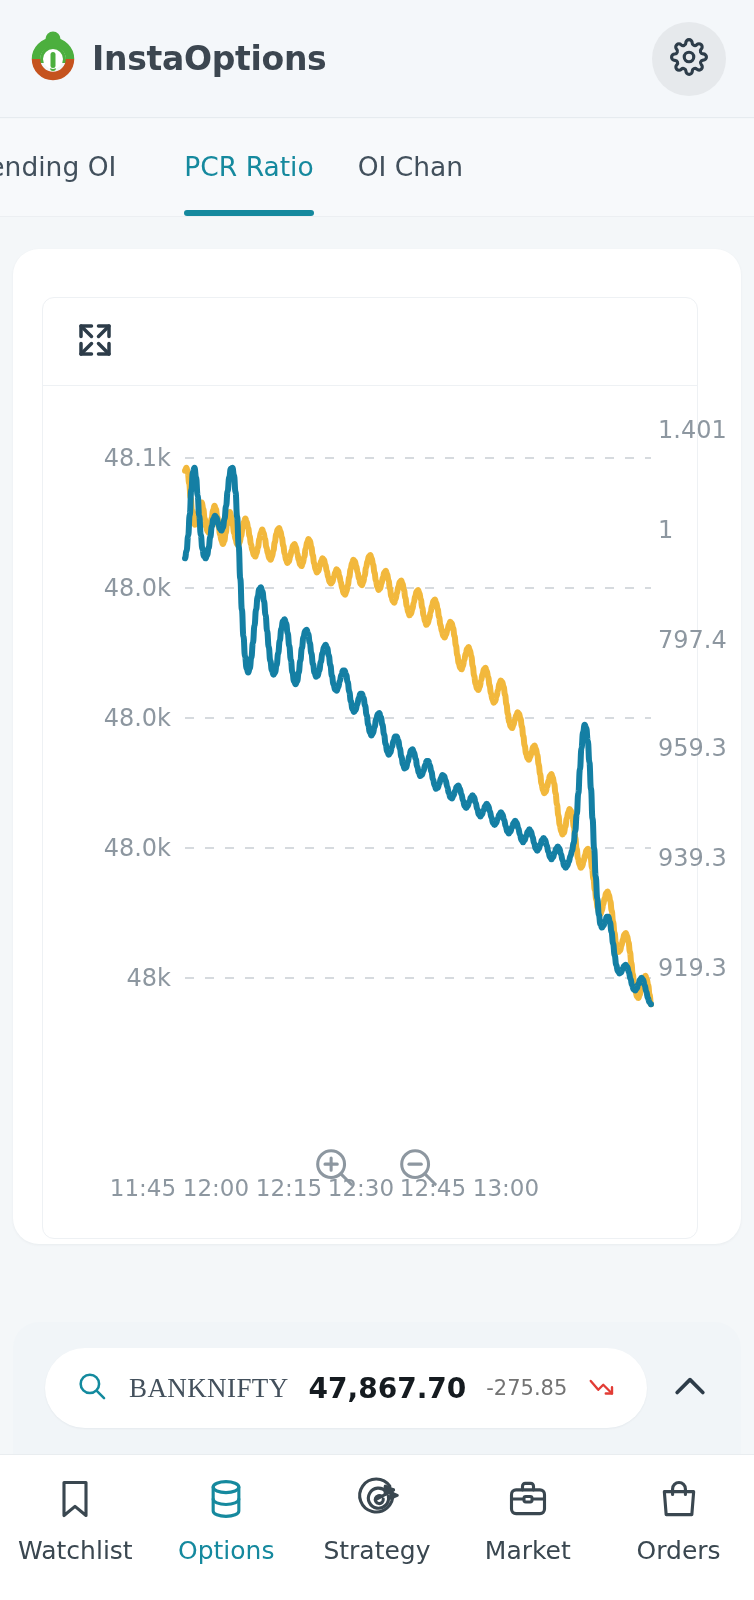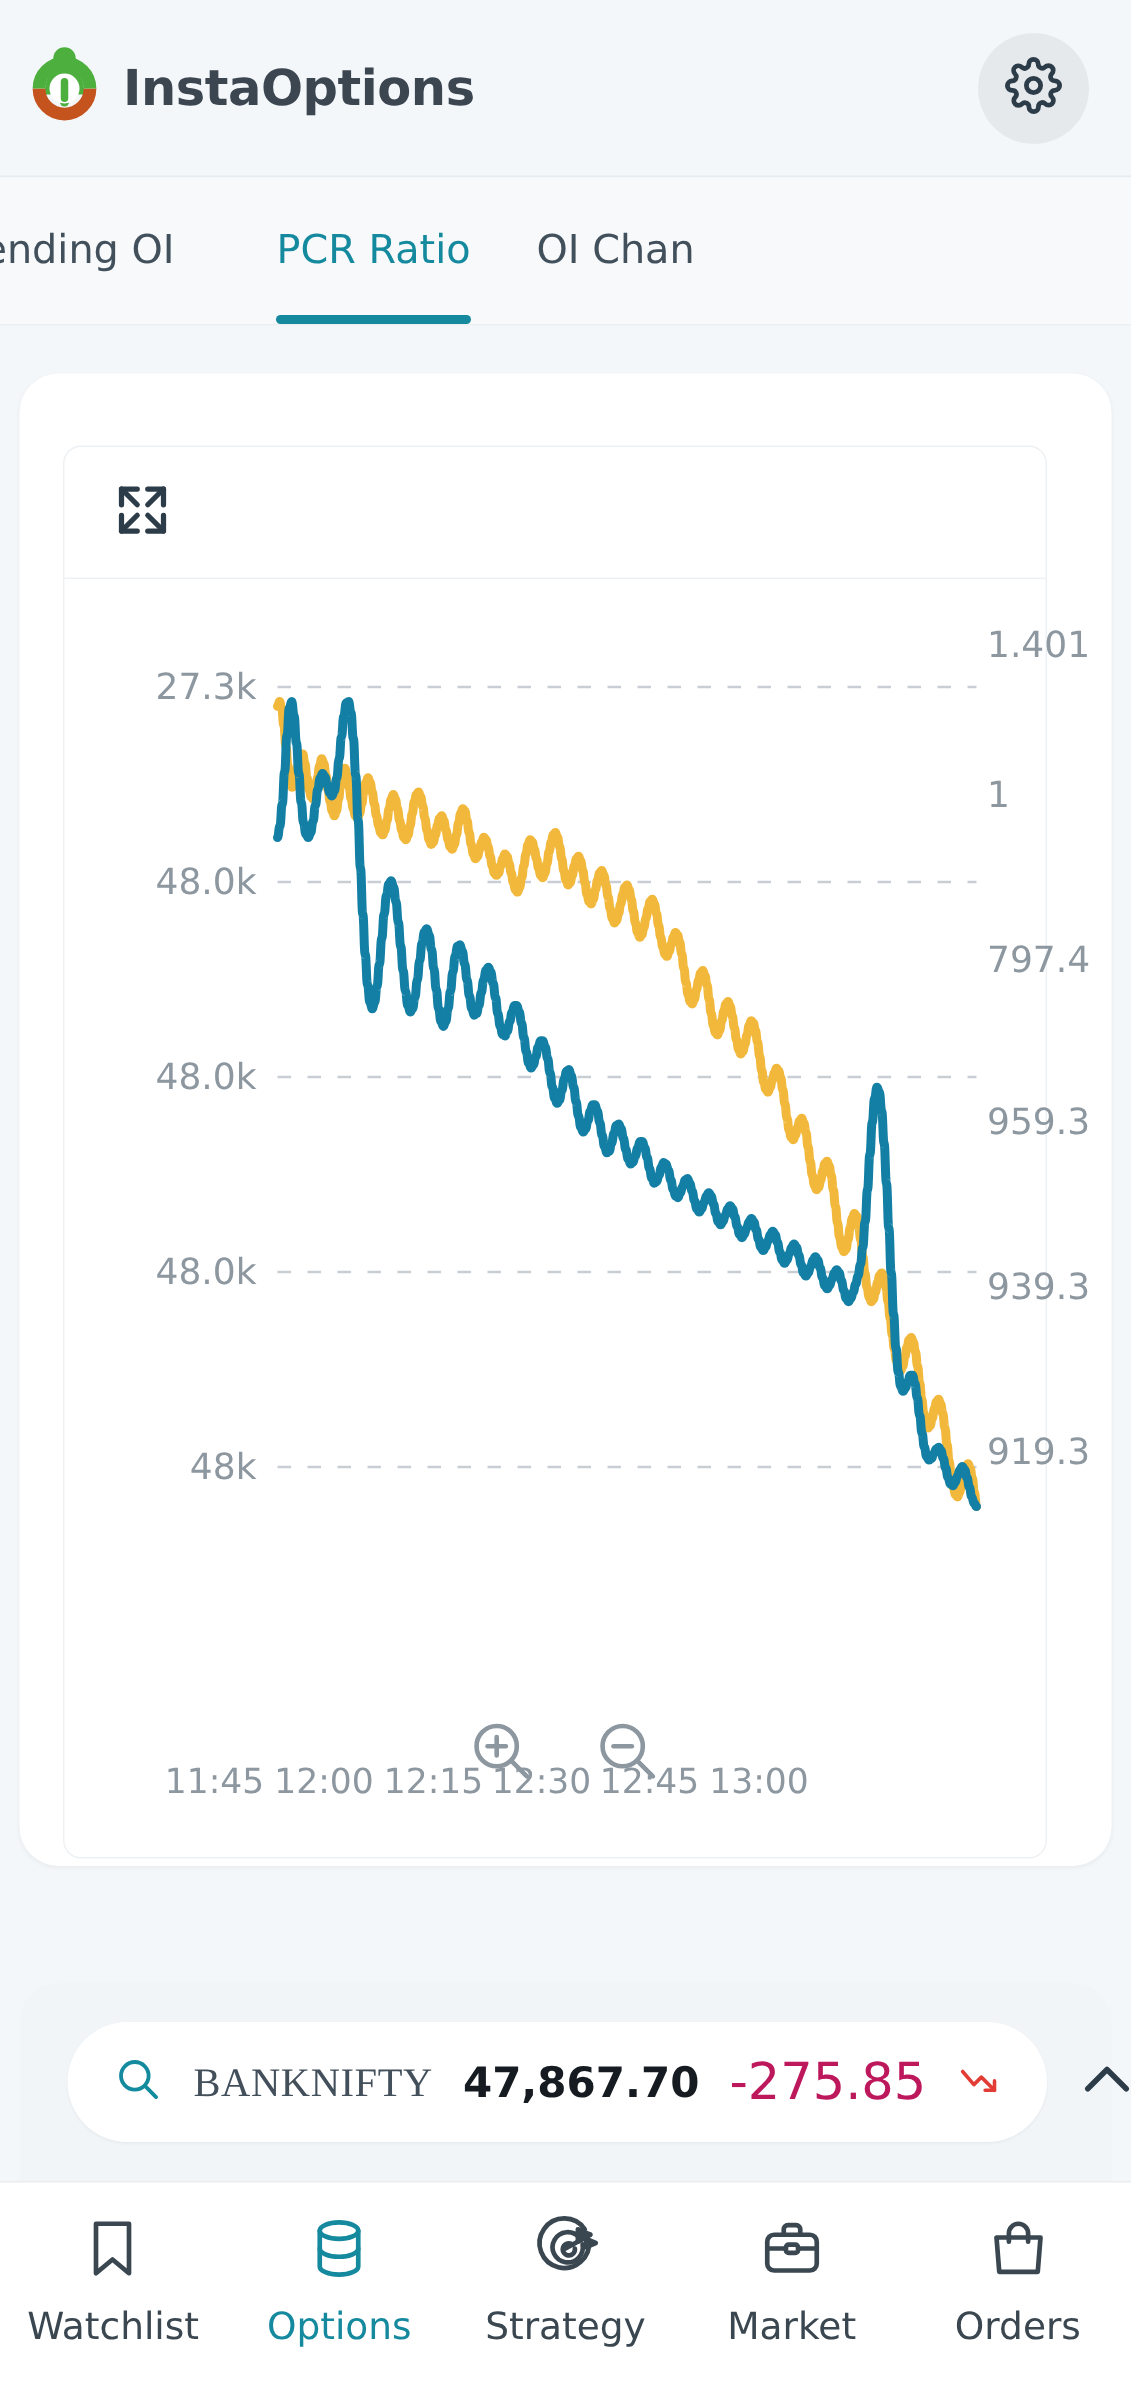--- a/index.html
+++ b/index.html
@@ -9,21 +9,21 @@
     font-family: "Liberation Sans", sans-serif;
     overflow: hidden;
   }
   #app { position: relative; width: 754px; height: 1600px; background: #f4f7f9; }
 
   
   .header {
     position: absolute; top: 0; left: 0; width: 754px; height: 118px;
     background: #f4f7fa;
     display: flex; align-items: center; justify-content: space-between;
-    padding: 0 28px 0 18px;
+    padding: 0 28px 0 28px;
     border-bottom: 1px solid #e6ebef;
   }
   .brand { display: flex; align-items: center; gap: 14px; }
   .logo-mark { width: 50px; height: 58px; position: relative; display: block; }
   .brand-name {
     font-size: 33px; font-weight: bold; color: #3c4650; letter-spacing: -0.3px;
     font-family: "DejaVu Sans", sans-serif;
   }
   .gear-btn {
     width: 74px; height: 74px; border-radius: 50%;
@@ -129,21 +129,21 @@
     display: flex; align-items: center; padding: 0 26px 0 32px; gap: 18px;
   }
   .ticker-pill {
     flex: 1; height: 80px; background: #ffffff; border-radius: 40px;
     display: flex; align-items: center; gap: 20px; padding: 0 30px;
     box-shadow: 0 1px 2px rgba(20,40,60,0.05);
     cursor: pointer;
   }
   .tk-symbol { font-size: 27px; color: #43505c; letter-spacing: 0.4px; font-family: Liberation Serif, serif; }
   .tk-price { font-size: 28px; font-weight: bold; color: #151b20; font-family: "DejaVu Sans", sans-serif; }
-  .tk-change { font-size: 34px; color: #be185d; font-family: "DejaVu Sans", sans-serif; }
+  .tk-change { font-size: 21px; color: #737373; font-family: "DejaVu Sans", sans-serif; }
   .chev-btn { width: 64px; height: 64px; border: none; background: none; cursor: pointer; padding: 0;
               display: flex; align-items: center; justify-content: center; }
 
   
   .bottomnav {
     position: absolute; left: 0; bottom: 0; width: 754px; height: 146px;
     background: #ffffff; border-top: 1px solid #e9edf0;
     display: flex; align-items: flex-start; justify-content: space-around;
     padding-top: 22px;
   }
@@ -223,21 +223,21 @@
             <line x1="142" x2="608" y1="72" y2="72" stroke="#c9ced4" stroke-width="1.6" stroke-dasharray="9 11"></line>
             <line x1="142" x2="608" y1="202" y2="202" stroke="#c9ced4" stroke-width="1.6" stroke-dasharray="9 11"></line>
             <line x1="142" x2="608" y1="332" y2="332" stroke="#c9ced4" stroke-width="1.6" stroke-dasharray="9 11"></line>
             <line x1="142" x2="608" y1="462" y2="462" stroke="#c9ced4" stroke-width="1.6" stroke-dasharray="9 11"></line>
             <line x1="142" x2="608" y1="592" y2="592" stroke="#c9ced4" stroke-width="1.6" stroke-dasharray="9 11"></line>
             <path d="M142.00,84.84 C142.70,84.84 142.70,81.67 143.40,81.67 C144.11,81.67 144.11,86.43 144.81,86.43 C145.51,86.43 145.51,97.54 146.21,97.54 C146.91,97.54 146.91,111.83 147.61,111.83 C148.32,111.83 148.32,124.54 149.02,124.54 C149.72,124.54 149.72,134.06 150.42,134.06 C151.12,134.06 151.12,138.83 151.83,138.83 C152.53,138.83 152.53,137.24 153.23,137.24 C153.93,137.24 153.93,130.89 154.63,130.89 C155.33,130.89 155.33,122.95 156.04,122.95 C156.74,122.95 156.74,116.60 157.44,116.60 C158.14,116.60 158.14,116.60 158.84,116.60 C159.55,116.60 159.55,122.95 160.25,122.95 C160.95,122.95 160.95,132.48 161.65,132.48 C162.35,132.48 162.35,140.41 163.05,140.41 C163.76,140.41 163.76,145.18 164.46,145.18 C165.16,145.18 165.16,146.77 165.86,146.77 C166.56,146.77 166.56,142.00 167.27,142.00 C167.97,142.00 167.97,132.48 168.67,132.48 C169.37,132.48 169.37,124.54 170.07,124.54 C170.77,124.54 170.77,119.77 171.48,119.77 C172.18,119.77 172.18,122.95 172.88,122.95 C173.58,122.95 173.58,130.89 174.28,130.89 C174.98,130.89 174.98,140.41 175.69,140.41 C176.39,140.41 176.39,148.35 177.09,148.35 C177.79,148.35 177.79,154.70 178.49,154.70 C179.20,154.70 179.20,157.88 179.90,157.88 C180.60,157.88 180.60,154.70 181.30,154.70 C182.00,154.70 182.00,146.77 182.70,146.77 C183.41,146.77 183.41,137.24 184.11,137.24 C184.81,137.24 184.81,129.30 185.51,129.30 C186.21,129.30 186.21,126.12 186.92,126.12 C187.62,126.12 187.62,130.89 188.32,130.89 C189.02,130.89 189.02,138.83 189.72,138.83 C190.42,138.83 190.42,146.77 191.13,146.77 C191.83,146.77 191.83,153.12 192.53,153.12 C193.23,153.12 193.23,157.88 193.93,157.88 C194.64,157.88 194.64,159.47 195.34,159.47 C196.04,159.47 196.04,156.29 196.74,156.29 C197.44,156.29 197.44,149.94 198.14,149.94 C198.85,149.94 198.85,142.00 199.55,142.00 C200.25,142.00 200.25,135.65 200.95,135.65 C201.65,135.65 201.65,132.48 202.36,132.48 C203.06,132.48 203.06,135.65 203.76,135.65 C204.46,135.65 204.46,142.00 205.16,142.00 C205.86,142.00 205.86,149.94 206.57,149.94 C207.27,149.94 207.27,157.88 207.97,157.88 C208.67,157.88 208.67,164.23 209.37,164.23 C210.08,164.23 210.08,168.99 210.78,168.99 C211.48,168.99 211.48,170.58 212.18,170.58 C212.88,170.58 212.88,167.41 213.58,167.41 C214.29,167.41 214.29,161.06 214.99,161.06 C215.69,161.06 215.69,153.12 216.39,153.12 C217.09,153.12 217.09,146.77 217.80,146.77 C218.50,146.77 218.50,143.59 219.20,143.59 C219.90,143.59 219.90,146.77 220.60,146.77 C221.30,146.77 221.30,153.12 222.01,153.12 C222.71,153.12 222.71,161.06 223.41,161.06 C224.11,161.06 224.11,167.41 224.81,167.41 C225.52,167.41 225.52,172.17 226.22,172.17 C226.92,172.17 226.92,173.76 227.62,173.76 C228.32,173.76 228.32,170.58 229.02,170.58 C229.73,170.58 229.73,164.23 230.43,164.23 C231.13,164.23 231.13,156.29 231.83,156.29 C232.53,156.29 232.53,148.35 233.23,148.35 C233.94,148.35 233.94,143.59 234.64,143.59 C235.34,143.59 235.34,142.00 236.04,142.00 C236.74,142.00 236.74,145.18 237.45,145.18 C238.15,145.18 238.15,151.53 238.85,151.53 C239.55,151.53 239.55,159.47 240.25,159.47 C240.95,159.47 240.95,167.41 241.66,167.41 C242.36,167.41 242.36,173.76 243.06,173.76 C243.76,173.76 243.76,176.93 244.46,176.93 C245.17,176.93 245.17,175.35 245.87,175.35 C246.57,175.35 246.57,170.58 247.27,170.58 C247.97,170.58 247.97,164.23 248.67,164.23 C249.38,164.23 249.38,159.47 250.08,159.47 C250.78,159.47 250.78,157.88 251.48,157.88 C252.18,157.88 252.18,161.06 252.89,161.06 C253.59,161.06 253.59,167.41 254.29,167.41 C254.99,167.41 254.99,173.76 255.69,173.76 C256.39,173.76 256.39,178.52 257.10,178.52 C257.80,178.52 257.80,180.11 258.50,180.11 C259.20,180.11 259.20,176.93 259.90,176.93 C260.61,176.93 260.61,170.58 261.31,170.58 C262.01,170.58 262.01,162.64 262.71,162.64 C263.41,162.64 263.41,156.29 264.11,156.29 C264.82,156.29 264.82,153.12 265.52,153.12 C266.22,153.12 266.22,154.70 266.92,154.70 C267.62,154.70 267.62,161.06 268.33,161.06 C269.03,161.06 269.03,168.99 269.73,168.99 C270.43,168.99 270.43,176.93 271.13,176.93 C271.83,176.93 271.83,183.28 272.54,183.28 C273.24,183.28 273.24,186.46 273.94,186.46 C274.64,186.46 274.64,184.87 275.34,184.87 C276.05,184.87 276.05,180.11 276.75,180.11 C277.45,180.11 277.45,175.35 278.15,175.35 C278.85,175.35 278.85,172.17 279.55,172.17 C280.26,172.17 280.26,173.76 280.96,173.76 C281.66,173.76 281.66,178.52 282.36,178.52 C283.06,178.52 283.06,184.87 283.77,184.87 C284.47,184.87 284.47,191.22 285.17,191.22 C285.87,191.22 285.87,195.99 286.57,195.99 C287.27,195.99 287.27,197.57 287.98,197.57 C288.68,197.57 288.68,195.99 289.38,195.99 C290.08,195.99 290.08,191.22 290.78,191.22 C291.48,191.22 291.48,186.46 292.19,186.46 C292.89,186.46 292.89,183.28 293.59,183.28 C294.29,183.28 294.29,184.87 294.99,184.87 C295.70,184.87 295.70,189.64 296.40,189.64 C297.10,189.64 297.10,195.99 297.80,195.99 C298.50,195.99 298.50,202.34 299.20,202.34 C299.91,202.34 299.91,207.10 300.61,207.10 C301.31,207.10 301.31,208.69 302.01,208.69 C302.71,208.69 302.71,205.51 303.42,205.51 C304.12,205.51 304.12,199.16 304.82,199.16 C305.52,199.16 305.52,191.22 306.22,191.22 C306.92,191.22 306.92,183.28 307.63,183.28 C308.33,183.28 308.33,176.93 309.03,176.93 C309.73,176.93 309.73,173.76 310.43,173.76 C311.14,173.76 311.14,175.35 311.84,175.35 C312.54,175.35 312.54,180.11 313.24,180.11 C313.94,180.11 313.94,186.46 314.64,186.46 C315.35,186.46 315.35,192.81 316.05,192.81 C316.75,192.81 316.75,197.57 317.45,197.57 C318.15,197.57 318.15,199.16 318.86,199.16 C319.56,199.16 319.56,195.99 320.26,195.99 C320.96,195.99 320.96,189.64 321.66,189.64 C322.36,189.64 322.36,181.70 323.07,181.70 C323.77,181.70 323.77,175.35 324.47,175.35 C325.17,175.35 325.17,170.58 325.87,170.58 C326.58,170.58 326.58,168.99 327.28,168.99 C327.98,168.99 327.98,172.17 328.68,172.17 C329.38,172.17 329.38,178.52 330.08,178.52 C330.79,178.52 330.79,186.46 331.49,186.46 C332.19,186.46 332.19,194.40 332.89,194.40 C333.59,194.40 333.59,200.75 334.30,200.75 C335.00,200.75 335.00,203.93 335.70,203.93 C336.40,203.93 336.40,202.34 337.10,202.34 C337.80,202.34 337.80,197.57 338.51,197.57 C339.21,197.57 339.21,191.22 339.91,191.22 C340.61,191.22 340.61,186.46 341.31,186.46 C342.02,186.46 342.02,184.87 342.72,184.87 C343.42,184.87 343.42,188.05 344.12,188.05 C344.82,188.05 344.82,194.40 345.52,194.40 C346.23,194.40 346.23,202.34 346.93,202.34 C347.63,202.34 347.63,210.28 348.33,210.28 C349.03,210.28 349.03,215.04 349.73,215.04 C350.44,215.04 350.44,216.63 351.14,216.63 C351.84,216.63 351.84,213.45 352.54,213.45 C353.24,213.45 353.24,207.10 353.95,207.10 C354.65,207.10 354.65,200.75 355.35,200.75 C356.05,200.75 356.05,195.99 356.75,195.99 C357.45,195.99 357.45,194.40 358.16,194.40 C358.86,194.40 358.86,197.57 359.56,197.57 C360.26,197.57 360.26,203.93 360.96,203.93 C361.67,203.93 361.67,211.86 362.37,211.86 C363.07,211.86 363.07,219.80 363.77,219.80 C364.47,219.80 364.47,226.15 365.17,226.15 C365.88,226.15 365.88,229.33 366.58,229.33 C367.28,229.33 367.28,227.74 367.98,227.74 C368.68,227.74 368.68,222.98 369.39,222.98 C370.09,222.98 370.09,216.63 370.79,216.63 C371.49,216.63 371.49,210.28 372.19,210.28 C372.89,210.28 372.89,205.51 373.60,205.51 C374.30,205.51 374.30,203.93 375.00,203.93 C375.70,203.93 375.70,207.10 376.40,207.10 C377.11,207.10 377.11,213.45 377.81,213.45 C378.51,213.45 378.51,221.39 379.21,221.39 C379.91,221.39 379.91,229.33 380.61,229.33 C381.32,229.33 381.32,235.68 382.02,235.68 C382.72,235.68 382.72,238.86 383.42,238.86 C384.12,238.86 384.12,237.27 384.83,237.27 C385.53,237.27 385.53,232.50 386.23,232.50 C386.93,232.50 386.93,226.15 387.63,226.15 C388.33,226.15 388.33,219.80 389.04,219.80 C389.74,219.80 389.74,215.04 390.44,215.04 C391.14,215.04 391.14,213.45 391.84,213.45 C392.55,213.45 392.55,216.63 393.25,216.63 C393.95,216.63 393.95,222.98 394.65,222.98 C395.35,222.98 395.35,230.92 396.05,230.92 C396.76,230.92 396.76,238.86 397.46,238.86 C398.16,238.86 398.16,245.21 398.86,245.21 C399.56,245.21 399.56,249.97 400.27,249.97 C400.97,249.97 400.97,251.56 401.67,251.56 C402.37,251.56 402.37,248.38 403.07,248.38 C403.77,248.38 403.77,243.62 404.48,243.62 C405.18,243.62 405.18,238.86 405.88,238.86 C406.58,238.86 406.58,235.68 407.28,235.68 C407.98,235.68 407.98,237.27 408.69,237.27 C409.39,237.27 409.39,242.03 410.09,242.03 C410.79,242.03 410.79,249.97 411.49,249.97 C412.20,249.97 412.20,259.50 412.90,259.50 C413.60,259.50 413.60,269.02 414.30,269.02 C415.00,269.02 415.00,276.96 415.70,276.96 C416.41,276.96 416.41,281.73 417.11,281.73 C417.81,281.73 417.81,283.31 418.51,283.31 C419.21,283.31 419.21,280.14 419.92,280.14 C420.62,280.14 420.62,273.79 421.32,273.79 C422.02,273.79 422.02,267.44 422.72,267.44 C423.42,267.44 423.42,262.67 424.13,262.67 C424.83,262.67 424.83,261.08 425.53,261.08 C426.23,261.08 426.23,264.26 426.93,264.26 C427.64,264.26 427.64,270.61 428.34,270.61 C429.04,270.61 429.04,280.14 429.74,280.14 C430.44,280.14 430.44,289.66 431.14,289.66 C431.85,289.66 431.85,297.60 432.55,297.60 C433.25,297.60 433.25,302.37 433.95,302.37 C434.65,302.37 434.65,303.95 435.36,303.95 C436.06,303.95 436.06,300.78 436.76,300.78 C437.46,300.78 437.46,294.43 438.16,294.43 C438.86,294.43 438.86,288.08 439.57,288.08 C440.27,288.08 440.27,283.31 440.97,283.31 C441.67,283.31 441.67,281.73 442.37,281.73 C443.08,281.73 443.08,284.90 443.78,284.90 C444.48,284.90 444.48,291.25 445.18,291.25 C445.88,291.25 445.88,299.19 446.58,299.19 C447.29,299.19 447.29,307.13 447.99,307.13 C448.69,307.13 448.69,313.48 449.39,313.48 C450.09,313.48 450.09,316.66 450.80,316.66 C451.50,316.66 451.50,315.07 452.20,315.07 C452.90,315.07 452.90,310.31 453.60,310.31 C454.30,310.31 454.30,303.95 455.01,303.95 C455.71,303.95 455.71,297.60 456.41,297.60 C457.11,297.60 457.11,294.43 457.81,294.43 C458.52,294.43 458.52,296.02 459.22,296.02 C459.92,296.02 459.92,300.78 460.62,300.78 C461.32,300.78 461.32,308.72 462.02,308.72 C462.73,308.72 462.73,318.24 463.43,318.24 C464.13,318.24 464.13,327.77 464.83,327.77 C465.53,327.77 465.53,335.71 466.23,335.71 C466.94,335.71 466.94,340.47 467.64,340.47 C468.34,340.47 468.34,342.06 469.04,342.06 C469.74,342.06 469.74,338.89 470.45,338.89 C471.15,338.89 471.15,334.12 471.85,334.12 C472.55,334.12 472.55,329.36 473.25,329.36 C473.95,329.36 473.95,326.18 474.66,326.18 C475.36,326.18 475.36,327.77 476.06,327.77 C476.76,327.77 476.76,332.53 477.46,332.53 C478.17,332.53 478.17,340.47 478.87,340.47 C479.57,340.47 479.57,350.00 480.27,350.00 C480.97,350.00 480.97,359.53 481.67,359.53 C482.38,359.53 482.38,367.47 483.08,367.47 C483.78,367.47 483.78,372.23 484.48,372.23 C485.18,372.23 485.18,373.82 485.89,373.82 C486.59,373.82 486.59,370.64 487.29,370.64 C487.99,370.64 487.99,365.88 488.69,365.88 C489.39,365.88 489.39,361.11 490.10,361.11 C490.80,361.11 490.80,359.53 491.50,359.53 C492.20,359.53 492.20,362.70 492.90,362.70 C493.61,362.70 493.61,369.05 494.31,369.05 C495.01,369.05 495.01,378.58 495.71,378.58 C496.41,378.58 496.41,388.11 497.11,388.11 C497.82,388.11 497.82,397.63 498.52,397.63 C499.22,397.63 499.22,403.98 499.92,403.98 C500.62,403.98 500.62,407.16 501.33,407.16 C502.03,407.16 502.03,405.57 502.73,405.57 C503.43,405.57 503.43,400.81 504.13,400.81 C504.83,400.81 504.83,394.46 505.54,394.46 C506.24,394.46 506.24,389.69 506.94,389.69 C507.64,389.69 507.64,388.11 508.34,388.11 C509.05,388.11 509.05,391.28 509.75,391.28 C510.45,391.28 510.45,397.63 511.15,397.63 C511.85,397.63 511.85,407.16 512.55,407.16 C513.26,407.16 513.26,418.27 513.96,418.27 C514.66,418.27 514.66,429.39 515.36,429.39 C516.06,429.39 516.06,438.92 516.77,438.92 C517.47,438.92 517.47,445.27 518.17,445.27 C518.87,445.27 518.87,448.44 519.57,448.44 C520.27,448.44 520.27,446.85 520.98,446.85 C521.68,446.85 521.68,440.50 522.38,440.50 C523.08,440.50 523.08,432.56 523.78,432.56 C524.48,432.56 524.48,426.21 525.19,426.21 C525.89,426.21 525.89,423.04 526.59,423.04 C527.29,423.04 527.29,424.63 527.99,424.63 C528.70,424.63 528.70,430.98 529.40,430.98 C530.10,430.98 530.10,440.50 530.80,440.50 C531.50,440.50 531.50,451.62 532.20,451.62 C532.91,451.62 532.91,462.73 533.61,462.73 C534.31,462.73 534.31,472.26 535.01,472.26 C535.71,472.26 535.71,478.61 536.42,478.61 C537.12,478.61 537.12,481.79 537.82,481.79 C538.52,481.79 538.52,480.20 539.22,480.20 C539.92,480.20 539.92,475.43 540.63,475.43 C541.33,475.43 541.33,469.08 542.03,469.08 C542.73,469.08 542.73,464.32 543.43,464.32 C544.14,464.32 544.14,462.73 544.84,462.73 C545.54,462.73 545.54,465.91 546.24,465.91 C546.94,465.91 546.94,472.26 547.64,472.26 C548.35,472.26 548.35,481.79 549.05,481.79 C549.75,481.79 549.75,492.90 550.45,492.90 C551.15,492.90 551.15,504.01 551.86,504.01 C552.56,504.01 552.56,513.54 553.26,513.54 C553.96,513.54 553.96,521.48 554.66,521.48 C555.36,521.48 555.36,526.24 556.07,526.24 C556.77,526.24 556.77,527.83 557.47,527.83 C558.17,527.83 558.17,524.65 558.87,524.65 C559.58,524.65 559.58,518.30 560.28,518.30 C560.98,518.30 560.98,511.95 561.68,511.95 C562.38,511.95 562.38,507.19 563.08,507.19 C563.79,507.19 563.79,505.60 564.49,505.60 C565.19,505.60 565.19,508.78 565.89,508.78 C566.59,508.78 566.59,515.13 567.30,515.13 C568.00,515.13 568.00,524.65 568.70,524.65 C569.40,524.65 569.40,535.77 570.10,535.77 C570.80,535.77 570.80,546.88 571.51,546.88 C572.21,546.88 572.21,556.41 572.91,556.41 C573.61,556.41 573.61,562.76 574.31,562.76 C575.02,562.76 575.02,565.94 575.72,565.94 C576.42,565.94 576.42,564.35 577.12,564.35 C577.82,564.35 577.82,559.59 578.52,559.59 C579.23,559.59 579.23,553.23 579.93,553.23 C580.63,553.23 580.63,548.47 581.33,548.47 C582.03,548.47 582.03,546.88 582.73,546.88 C583.44,546.88 583.44,550.06 584.14,550.06 C584.84,550.06 584.84,556.41 585.54,556.41 C586.24,556.41 586.24,565.94 586.95,565.94 C587.65,565.94 587.65,577.05 588.35,577.05 C589.05,577.05 589.05,588.17 589.75,588.17 C590.45,588.17 590.45,597.69 591.16,597.69 C591.86,597.69 591.86,605.63 592.56,605.63 C593.26,605.63 593.26,610.39 593.96,610.39 C594.67,610.39 594.67,611.98 595.37,611.98 C596.07,611.98 596.07,608.81 596.77,608.81 C597.47,608.81 597.47,602.46 598.17,602.46 C598.88,602.46 598.88,596.10 599.58,596.10 C600.28,596.10 600.28,591.34 600.98,591.34 C601.68,591.34 601.68,589.75 602.39,589.75 C603.09,589.75 603.09,592.93 603.79,592.93 C604.49,592.93 604.49,599.28 605.19,599.28 C605.89,599.28 605.89,608.81 606.60,608.81 C607.30,608.81 607.30,618.33 608.00,618.33" fill="none" stroke="#F2B83C" stroke-width="6" stroke-linecap="round" stroke-linejoin="round"></path>
             <path d="M142.00,172.36 C142.79,172.36 142.79,164.89 143.58,164.89 C144.37,164.89 144.37,149.95 145.16,149.95 C145.95,149.95 145.95,128.61 146.74,128.61 C147.53,128.61 147.53,104.07 148.32,104.07 C149.11,104.07 149.11,85.93 149.90,85.93 C150.69,85.93 150.69,81.67 151.48,81.67 C152.27,81.67 152.27,91.27 153.06,91.27 C153.85,91.27 153.85,109.41 154.64,109.41 C155.43,109.41 155.43,129.68 156.22,129.68 C157.01,129.68 157.01,148.88 157.80,148.88 C158.59,148.88 158.59,162.75 159.38,162.75 C160.17,162.75 160.17,170.22 160.96,170.22 C161.75,170.22 161.75,172.36 162.54,172.36 C163.33,172.36 163.33,169.16 164.12,169.16 C164.91,169.16 164.91,161.69 165.69,161.69 C166.48,161.69 166.48,151.02 167.27,151.02 C168.06,151.02 168.06,140.35 168.85,140.35 C169.64,140.35 169.64,132.88 170.43,132.88 C171.22,132.88 171.22,129.68 172.01,129.68 C172.80,129.68 172.80,131.81 173.59,131.81 C174.38,131.81 174.38,137.15 175.17,137.15 C175.96,137.15 175.96,142.48 176.75,142.48 C177.54,142.48 177.54,144.62 178.33,144.62 C179.12,144.62 179.12,141.41 179.91,141.41 C180.70,141.41 180.70,132.88 181.49,132.88 C182.28,132.88 182.28,120.08 183.07,120.08 C183.86,120.08 183.86,105.14 184.65,105.14 C185.44,105.14 185.44,91.27 186.23,91.27 C187.02,91.27 187.02,82.73 187.81,82.73 C188.60,82.73 188.60,81.67 189.39,81.67 C190.18,81.67 190.18,89.14 190.97,89.14 C191.76,89.14 191.76,106.21 192.55,106.21 C193.34,106.21 193.34,130.75 194.13,130.75 C194.92,130.75 194.92,160.62 195.71,160.62 C196.50,160.62 196.50,192.63 197.29,192.63 C198.08,192.63 198.08,223.57 198.87,223.57 C199.66,223.57 199.66,250.24 200.45,250.24 C201.24,250.24 201.24,270.51 202.03,270.51 C202.82,270.51 202.82,282.25 203.61,282.25 C204.40,282.25 204.40,286.52 205.19,286.52 C205.98,286.52 205.98,282.25 206.77,282.25 C207.56,282.25 207.56,271.58 208.35,271.58 C209.14,271.58 209.14,256.64 209.93,256.64 C210.72,256.64 210.72,239.57 211.51,239.57 C212.29,239.57 212.29,223.57 213.08,223.57 C213.87,223.57 213.87,210.77 214.66,210.77 C215.45,210.77 215.45,203.30 216.24,203.30 C217.03,203.30 217.03,201.16 217.82,201.16 C218.61,201.16 218.61,205.43 219.40,205.43 C220.19,205.43 220.19,215.03 220.98,215.03 C221.77,215.03 221.77,228.90 222.56,228.90 C223.35,228.90 223.35,244.91 224.14,244.91 C224.93,244.91 224.93,260.91 225.72,260.91 C226.51,260.91 226.51,274.78 227.30,274.78 C228.09,274.78 228.09,284.38 228.88,284.38 C229.67,284.38 229.67,288.65 230.46,288.65 C231.25,288.65 231.25,286.52 232.04,286.52 C232.83,286.52 232.83,279.05 233.62,279.05 C234.41,279.05 234.41,267.31 235.20,267.31 C235.99,267.31 235.99,254.51 236.78,254.51 C237.57,254.51 237.57,242.77 238.36,242.77 C239.15,242.77 239.15,235.30 239.94,235.30 C240.73,235.30 240.73,233.17 241.52,233.17 C242.31,233.17 242.31,237.44 243.10,237.44 C243.89,237.44 243.89,247.04 244.68,247.04 C245.47,247.04 245.47,259.84 246.26,259.84 C247.05,259.84 247.05,273.71 247.84,273.71 C248.63,273.71 248.63,286.52 249.42,286.52 C250.21,286.52 250.21,295.05 251.00,295.05 C251.79,295.05 251.79,298.25 252.58,298.25 C253.37,298.25 253.37,295.05 254.16,295.05 C254.95,295.05 254.95,286.52 255.74,286.52 C256.53,286.52 256.53,274.78 257.32,274.78 C258.11,274.78 258.11,261.98 258.89,261.98 C259.68,261.98 259.68,251.31 260.47,251.31 C261.26,251.31 261.26,244.91 262.05,244.91 C262.84,244.91 262.84,243.84 263.63,243.84 C264.42,243.84 264.42,248.11 265.21,248.11 C266.00,248.11 266.00,256.64 266.79,256.64 C267.58,256.64 267.58,267.31 268.37,267.31 C269.16,267.31 269.16,277.98 269.95,277.98 C270.74,277.98 270.74,286.52 271.53,286.52 C272.32,286.52 272.32,290.79 273.11,290.79 C273.90,290.79 273.90,289.72 274.69,289.72 C275.48,289.72 275.48,284.38 276.27,284.38 C277.06,284.38 277.06,275.85 277.85,275.85 C278.64,275.85 278.64,267.31 279.43,267.31 C280.22,267.31 280.22,260.91 281.01,260.91 C281.80,260.91 281.80,258.78 282.59,258.78 C283.38,258.78 283.38,261.98 284.17,261.98 C284.96,261.98 284.96,269.45 285.75,269.45 C286.54,269.45 286.54,279.05 287.33,279.05 C288.12,279.05 288.12,289.72 288.91,289.72 C289.70,289.72 289.70,298.25 290.49,298.25 C291.28,298.25 291.28,303.59 292.07,303.59 C292.86,303.59 292.86,304.66 293.65,304.66 C294.44,304.66 294.44,301.45 295.23,301.45 C296.02,301.45 296.02,295.05 296.81,295.05 C297.60,295.05 297.60,288.65 298.39,288.65 C299.18,288.65 299.18,284.38 299.97,284.38 C300.76,284.38 300.76,284.38 301.55,284.38 C302.34,284.38 302.34,288.65 303.13,288.65 C303.92,288.65 303.92,296.12 304.71,296.12 C305.49,296.12 305.49,305.72 306.28,305.72 C307.07,305.72 307.07,315.32 307.86,315.32 C308.65,315.32 308.65,322.79 309.44,322.79 C310.23,322.79 310.23,325.99 311.02,325.99 C311.81,325.99 311.81,323.86 312.60,323.86 C313.39,323.86 313.39,318.53 314.18,318.53 C314.97,318.53 314.97,312.12 315.76,312.12 C316.55,312.12 316.55,307.86 317.34,307.86 C318.13,307.86 318.13,307.86 318.92,307.86 C319.71,307.86 319.71,312.12 320.50,312.12 C321.29,312.12 321.29,319.59 322.08,319.59 C322.87,319.59 322.87,329.19 323.66,329.19 C324.45,329.19 324.45,338.80 325.24,338.80 C326.03,338.80 326.03,346.27 326.82,346.27 C327.61,346.27 327.61,349.47 328.40,349.47 C329.19,349.47 329.19,347.33 329.98,347.33 C330.77,347.33 330.77,340.93 331.56,340.93 C332.35,340.93 332.35,333.46 333.14,333.46 C333.93,333.46 333.93,328.13 334.72,328.13 C335.51,328.13 335.51,327.06 336.30,327.06 C337.09,327.06 337.09,331.33 337.88,331.33 C338.67,331.33 338.67,338.80 339.46,338.80 C340.25,338.80 340.25,348.40 341.04,348.40 C341.83,348.40 341.83,358.00 342.62,358.00 C343.41,358.00 343.41,365.47 344.20,365.47 C344.99,365.47 344.99,368.67 345.78,368.67 C346.57,368.67 346.57,366.54 347.36,366.54 C348.15,366.54 348.15,361.20 348.94,361.20 C349.73,361.20 349.73,354.80 350.52,354.80 C351.31,354.80 351.31,350.53 352.09,350.53 C352.88,350.53 352.88,350.53 353.67,350.53 C354.46,350.53 354.46,354.80 355.25,354.80 C356.04,354.80 356.04,362.27 356.83,362.27 C357.62,362.27 357.62,370.81 358.41,370.81 C359.20,370.81 359.20,378.27 359.99,378.27 C360.78,378.27 360.78,382.54 361.57,382.54 C362.36,382.54 362.36,381.47 363.15,381.47 C363.94,381.47 363.94,376.14 364.73,376.14 C365.52,376.14 365.52,369.74 366.31,369.74 C367.10,369.74 367.10,364.40 367.89,364.40 C368.68,364.40 368.68,363.34 369.47,363.34 C370.26,363.34 370.26,366.54 371.05,366.54 C371.84,366.54 371.84,372.94 372.63,372.94 C373.42,372.94 373.42,380.41 374.21,380.41 C375.00,380.41 375.00,386.81 375.79,386.81 C376.58,386.81 376.58,390.01 377.37,390.01 C378.16,390.01 378.16,388.94 378.95,388.94 C379.74,388.94 379.74,384.68 380.53,384.68 C381.32,384.68 381.32,379.34 382.11,379.34 C382.90,379.34 382.90,375.07 383.69,375.07 C384.48,375.07 384.48,375.07 385.27,375.07 C386.06,375.07 386.06,379.34 386.85,379.34 C387.64,379.34 387.64,385.74 388.43,385.74 C389.22,385.74 389.22,393.21 390.01,393.21 C390.80,393.21 390.80,399.61 391.59,399.61 C392.38,399.61 392.38,402.81 393.17,402.81 C393.96,402.81 393.96,401.75 394.75,401.75 C395.54,401.75 395.54,397.48 396.33,397.48 C397.12,397.48 397.12,392.14 397.91,392.14 C398.69,392.14 398.69,388.94 399.48,388.94 C400.27,388.94 400.27,390.01 401.06,390.01 C401.85,390.01 401.85,394.28 402.64,394.28 C403.43,394.28 403.43,400.68 404.22,400.68 C405.01,400.68 405.01,407.08 405.80,407.08 C406.59,407.08 406.59,411.35 407.38,411.35 C408.17,411.35 408.17,412.42 408.96,412.42 C409.75,412.42 409.75,409.21 410.54,409.21 C411.33,409.21 411.33,404.95 412.12,404.95 C412.91,404.95 412.91,400.68 413.70,400.68 C414.49,400.68 414.49,399.61 415.28,399.61 C416.07,399.61 416.07,402.81 416.86,402.81 C417.65,402.81 417.65,408.15 418.44,408.15 C419.23,408.15 419.23,414.55 420.02,414.55 C420.81,414.55 420.81,419.88 421.60,419.88 C422.39,419.88 422.39,422.02 423.18,422.02 C423.97,422.02 423.97,419.88 424.76,419.88 C425.55,419.88 425.55,415.62 426.34,415.62 C427.13,415.62 427.13,411.35 427.92,411.35 C428.71,411.35 428.71,409.21 429.50,409.21 C430.29,409.21 430.29,411.35 431.08,411.35 C431.87,411.35 431.87,416.68 432.66,416.68 C433.45,416.68 433.45,423.08 434.24,423.08 C435.03,423.08 435.03,428.42 435.82,428.42 C436.61,428.42 436.61,430.55 437.40,430.55 C438.19,430.55 438.19,428.42 438.98,428.42 C439.77,428.42 439.77,424.15 440.56,424.15 C441.35,424.15 441.35,419.88 442.14,419.88 C442.93,419.88 442.93,417.75 443.72,417.75 C444.51,417.75 444.51,419.88 445.29,419.88 C446.08,419.88 446.08,425.22 446.87,425.22 C447.66,425.22 447.66,431.62 448.45,431.62 C449.24,431.62 449.24,436.95 450.03,436.95 C450.82,436.95 450.82,439.09 451.61,439.09 C452.40,439.09 452.40,436.95 453.19,436.95 C453.98,436.95 453.98,432.69 454.77,432.69 C455.56,432.69 455.56,428.42 456.35,428.42 C457.14,428.42 457.14,426.29 457.93,426.29 C458.72,426.29 458.72,428.42 459.51,428.42 C460.30,428.42 460.30,433.75 461.09,433.75 C461.88,433.75 461.88,440.16 462.67,440.16 C463.46,440.16 463.46,445.49 464.25,445.49 C465.04,445.49 465.04,447.62 465.83,447.62 C466.62,447.62 466.62,445.49 467.41,445.49 C468.20,445.49 468.20,441.22 468.99,441.22 C469.78,441.22 469.78,436.95 470.57,436.95 C471.36,436.95 471.36,434.82 472.15,434.82 C472.94,434.82 472.94,436.95 473.73,436.95 C474.52,436.95 474.52,442.29 475.31,442.29 C476.10,442.29 476.10,448.69 476.89,448.69 C477.68,448.69 477.68,454.03 478.47,454.03 C479.26,454.03 479.26,456.16 480.05,456.16 C480.84,456.16 480.84,454.03 481.63,454.03 C482.42,454.03 482.42,449.76 483.21,449.76 C484.00,449.76 484.00,445.49 484.79,445.49 C485.58,445.49 485.58,443.36 486.37,443.36 C487.16,443.36 487.16,445.49 487.95,445.49 C488.74,445.49 488.74,450.83 489.53,450.83 C490.32,450.83 490.32,457.23 491.11,457.23 C491.89,457.23 491.89,462.56 492.68,462.56 C493.47,462.56 493.47,464.70 494.26,464.70 C495.05,464.70 495.05,462.56 495.84,462.56 C496.63,462.56 496.63,458.29 497.42,458.29 C498.21,458.29 498.21,454.03 499.00,454.03 C499.79,454.03 499.79,451.89 500.58,451.89 C501.37,451.89 501.37,454.03 502.16,454.03 C502.95,454.03 502.95,459.36 503.74,459.36 C504.53,459.36 504.53,465.76 505.32,465.76 C506.11,465.76 506.11,471.10 506.90,471.10 C507.69,471.10 507.69,473.23 508.48,473.23 C509.27,473.23 509.27,471.10 510.06,471.10 C510.85,471.10 510.85,466.83 511.64,466.83 C512.43,466.83 512.43,462.56 513.22,462.56 C514.01,462.56 514.01,460.43 514.80,460.43 C515.59,460.43 515.59,462.56 516.38,462.56 C517.17,462.56 517.17,467.90 517.96,467.90 C518.75,467.90 518.75,474.30 519.54,474.30 C520.33,474.30 520.33,479.63 521.12,479.63 C521.91,479.63 521.91,481.77 522.70,481.77 C523.49,481.77 523.49,479.63 524.28,479.63 C525.07,479.63 525.07,475.36 525.86,475.36 C526.65,475.36 526.65,470.03 527.44,470.03 C528.23,470.03 528.23,464.70 529.02,464.70 C529.81,464.70 529.81,457.23 530.60,457.23 C531.39,457.23 531.39,445.49 532.18,445.49 C532.97,445.49 532.97,428.42 533.76,428.42 C534.55,428.42 534.55,407.08 535.34,407.08 C536.13,407.08 536.13,383.61 536.92,383.61 C537.71,383.61 537.71,362.27 538.49,362.27 C539.28,362.27 539.28,346.27 540.07,346.27 C540.86,346.27 540.86,338.80 541.65,338.80 C542.44,338.80 542.44,342.00 543.23,342.00 C544.02,342.00 544.02,354.80 544.81,354.80 C545.60,354.80 545.60,376.14 546.39,376.14 C547.18,376.14 547.18,402.81 547.97,402.81 C548.76,402.81 548.76,432.69 549.55,432.69 C550.34,432.69 550.34,462.56 551.13,462.56 C551.92,462.56 551.92,490.30 552.71,490.30 C553.50,490.30 553.50,512.71 554.29,512.71 C555.08,512.71 555.08,528.71 555.87,528.71 C556.66,528.71 556.66,538.31 557.45,538.31 C558.24,538.31 558.24,541.51 559.03,541.51 C559.82,541.51 559.82,539.38 560.61,539.38 C561.40,539.38 561.40,535.11 562.19,535.11 C562.98,535.11 562.98,530.84 563.77,530.84 C564.56,530.84 564.56,530.84 565.35,530.84 C566.14,530.84 566.14,536.18 566.93,536.18 C567.72,536.18 567.72,545.78 568.51,545.78 C569.30,545.78 569.30,557.52 570.09,557.52 C570.88,557.52 570.88,569.25 571.67,569.25 C572.46,569.25 572.46,578.86 573.25,578.86 C574.04,578.86 574.04,585.26 574.83,585.26 C575.62,585.26 575.62,587.39 576.41,587.39 C577.20,587.39 577.20,586.33 577.99,586.33 C578.78,586.33 578.78,583.12 579.57,583.12 C580.36,583.12 580.36,579.92 581.15,579.92 C581.94,579.92 581.94,578.86 582.73,578.86 C583.52,578.86 583.52,580.99 584.31,580.99 C585.09,580.99 585.09,586.33 585.88,586.33 C586.67,586.33 586.67,592.73 587.46,592.73 C588.25,592.73 588.25,599.13 589.04,599.13 C589.83,599.13 589.83,603.40 590.62,603.40 C591.41,603.40 591.41,604.46 592.20,604.46 C592.99,604.46 592.99,602.33 593.78,602.33 C594.57,602.33 594.57,598.06 595.36,598.06 C596.15,598.06 596.15,593.79 596.94,593.79 C597.73,593.79 597.73,591.66 598.52,591.66 C599.31,591.66 599.31,593.79 600.10,593.79 C600.89,593.79 600.89,599.13 601.68,599.13 C602.47,599.13 602.47,605.53 603.26,605.53 C604.05,605.53 604.05,611.93 604.84,611.93 C605.63,611.93 605.63,616.20 606.42,616.20 C607.21,616.20 607.21,618.33 608.00,618.33" fill="none" stroke="#147FA4" stroke-width="6" stroke-linecap="round" stroke-linejoin="round"></path>
           </svg>
 
         <div id="left-axis">
-            <div class="axis-label" style="left: 0px; width: 128px; text-align: right; top: 58px;">27.3k</div>
+            <div class="axis-label" style="left: 0px; width: 128px; text-align: right; top: 58px;">48.1k</div>
             <div class="axis-label" style="left: 0px; width: 128px; text-align: right; top: 188px;">48.0k</div>
             <div class="axis-label" style="left: 0px; width: 128px; text-align: right; top: 318px;">48.0k</div>
             <div class="axis-label" style="left: 0px; width: 128px; text-align: right; top: 448px;">48.0k</div>
             <div class="axis-label" style="left: 0px; width: 128px; text-align: right; top: 578px;">48k</div>
           </div>
 
         <div id="right-axis">
             <div class="axis-label" style="left: 615px; top: 30px;">1.401</div>
             <div class="axis-label" style="left: 615px; top: 130px;">1</div>
             <div class="axis-label" style="left: 615px; top: 240px;">797.4</div>

